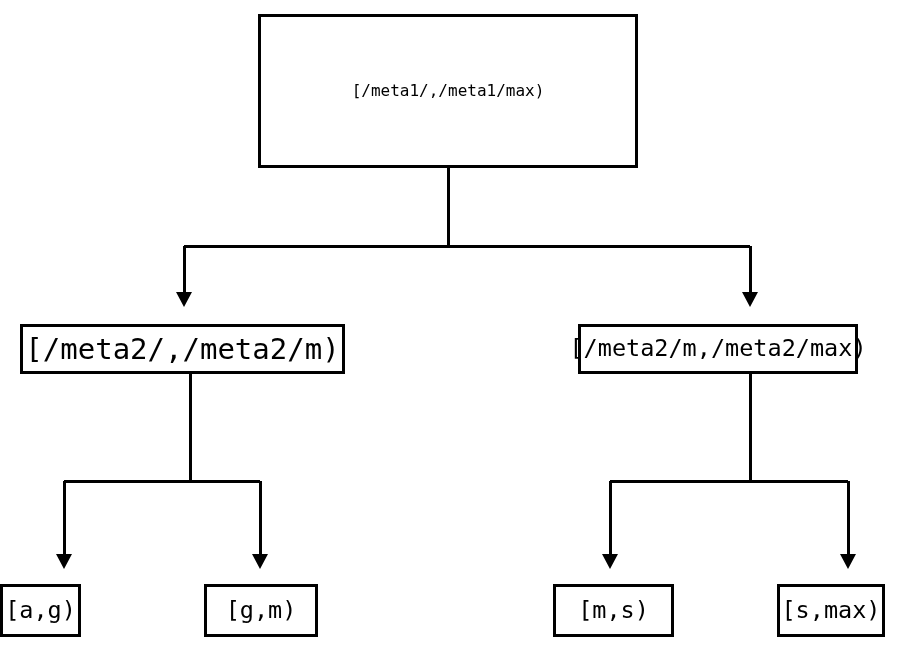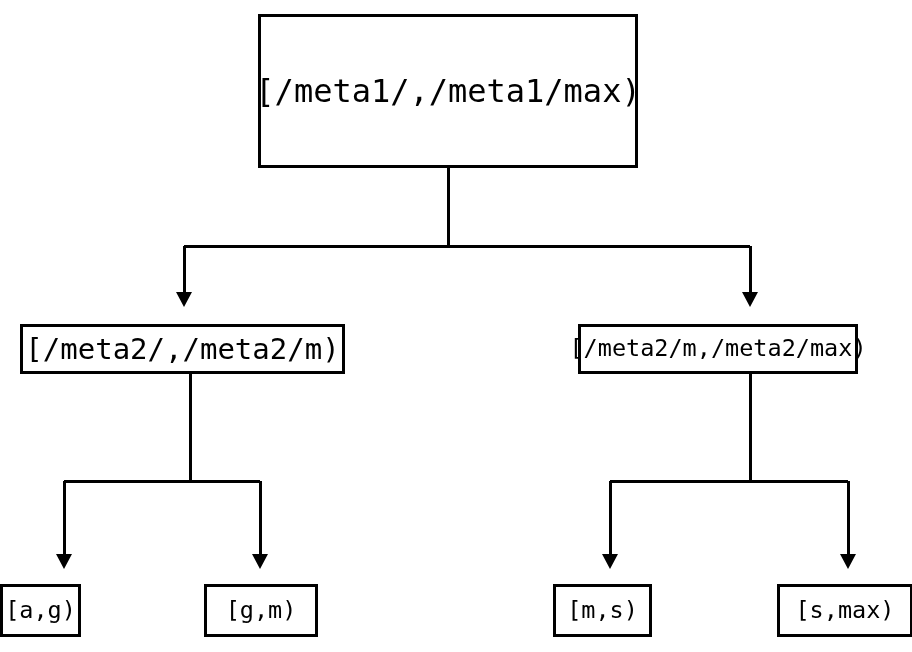--- a/index.html
+++ b/index.html
@@ -42,21 +42,21 @@
   .node-label {
     display: block;
     line-height: 1;
   }
   
   #node-root {
     left: 258px;
     top: 14px;
     width: 380px;
     height: 154px;
-    font-size: 32px;
+    font-size: 16px;
   }
   
   #node-meta2-left {
     left: 20px;
     top: 324px;
     width: 325px;
     height: 50px;
     font-size: 29px;
   }
   #node-meta2-right {
@@ -67,22 +67,22 @@
     font-size: 23.5px;
   }
   
   .leaf {
     top: 584px;
     height: 53px;
     font-size: 23.5px;
   }
   #node-leaf-ag   { left: 0;   width: 81px; }
   #node-leaf-gm   { left: 204px; width: 114px; }
-  #node-leaf-ms   { left: 553px; width: 99px; }
-  #node-leaf-smax { left: 777px; width: 136px; }
+  #node-leaf-ms   { left: 553px; width: 121px; }
+  #node-leaf-smax { left: 777px; width: 108px; }
 </style>
 </head>
 <body>
 
 <div id="diagram-root">
 
   <svg id="edge-layer" width="912" height="652" viewBox="0 0 912 652" xmlns="http://www.w3.org/2000/svg">
     <g stroke="#000000" stroke-width="3" fill="none" shape-rendering="crispEdges">
 
       <path d="M448,168 L448,246"></path>

